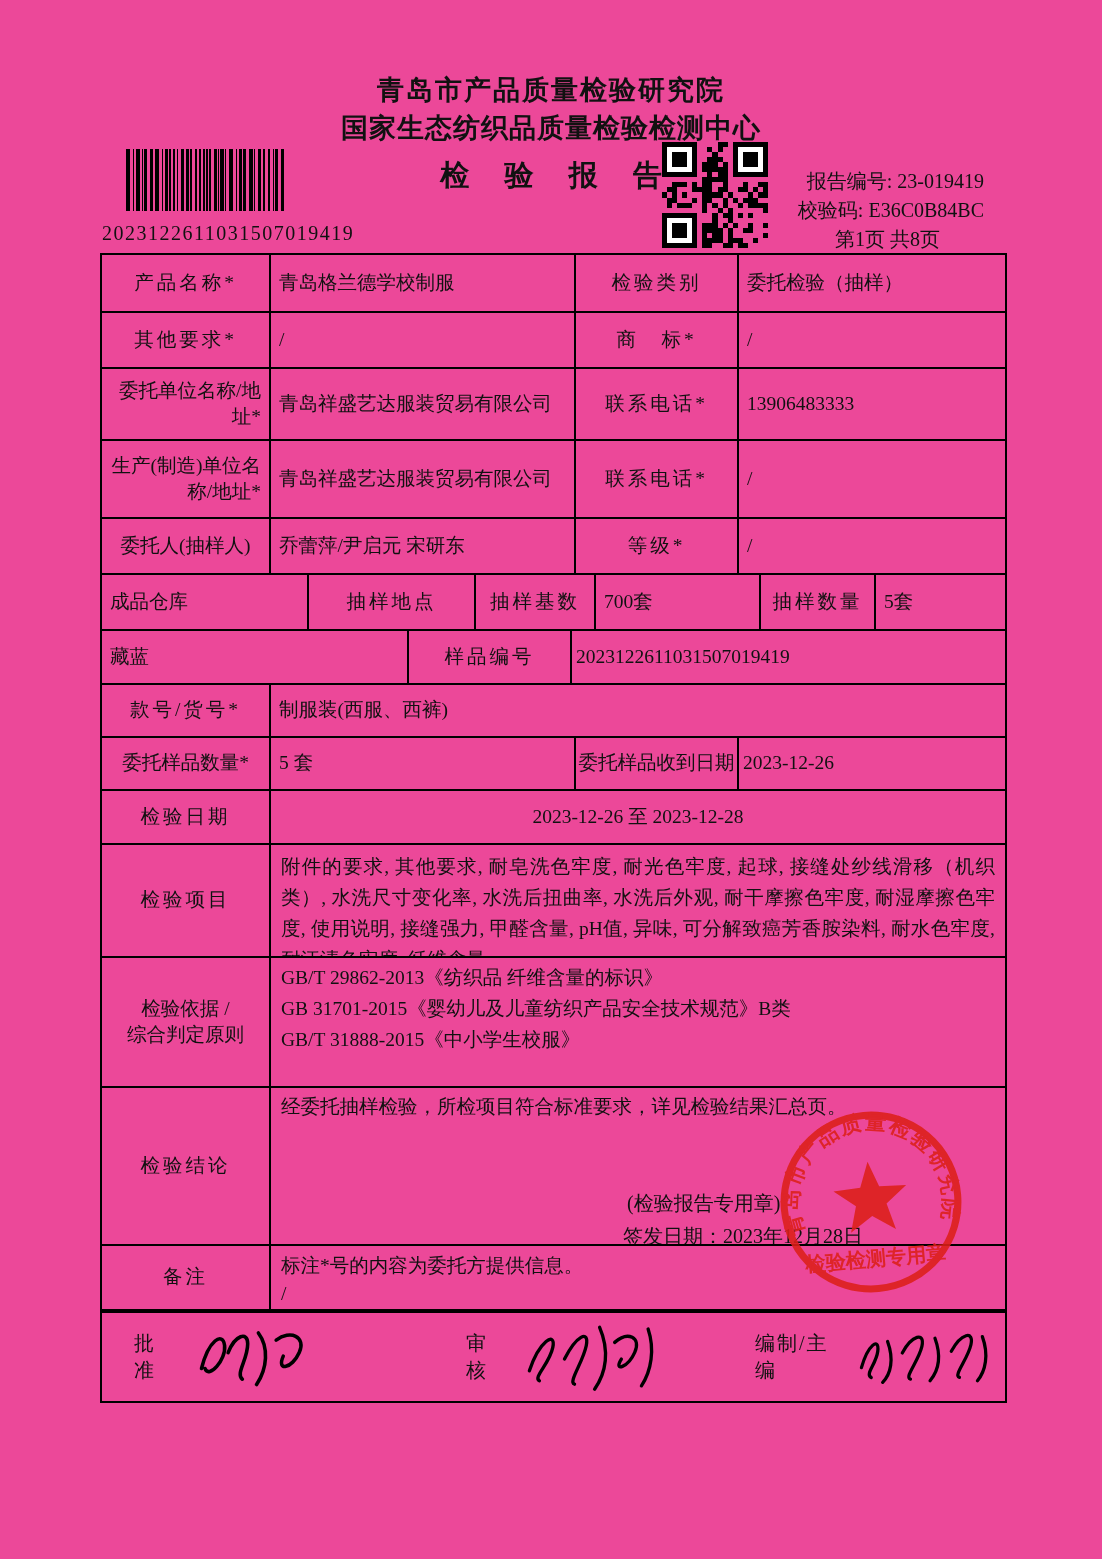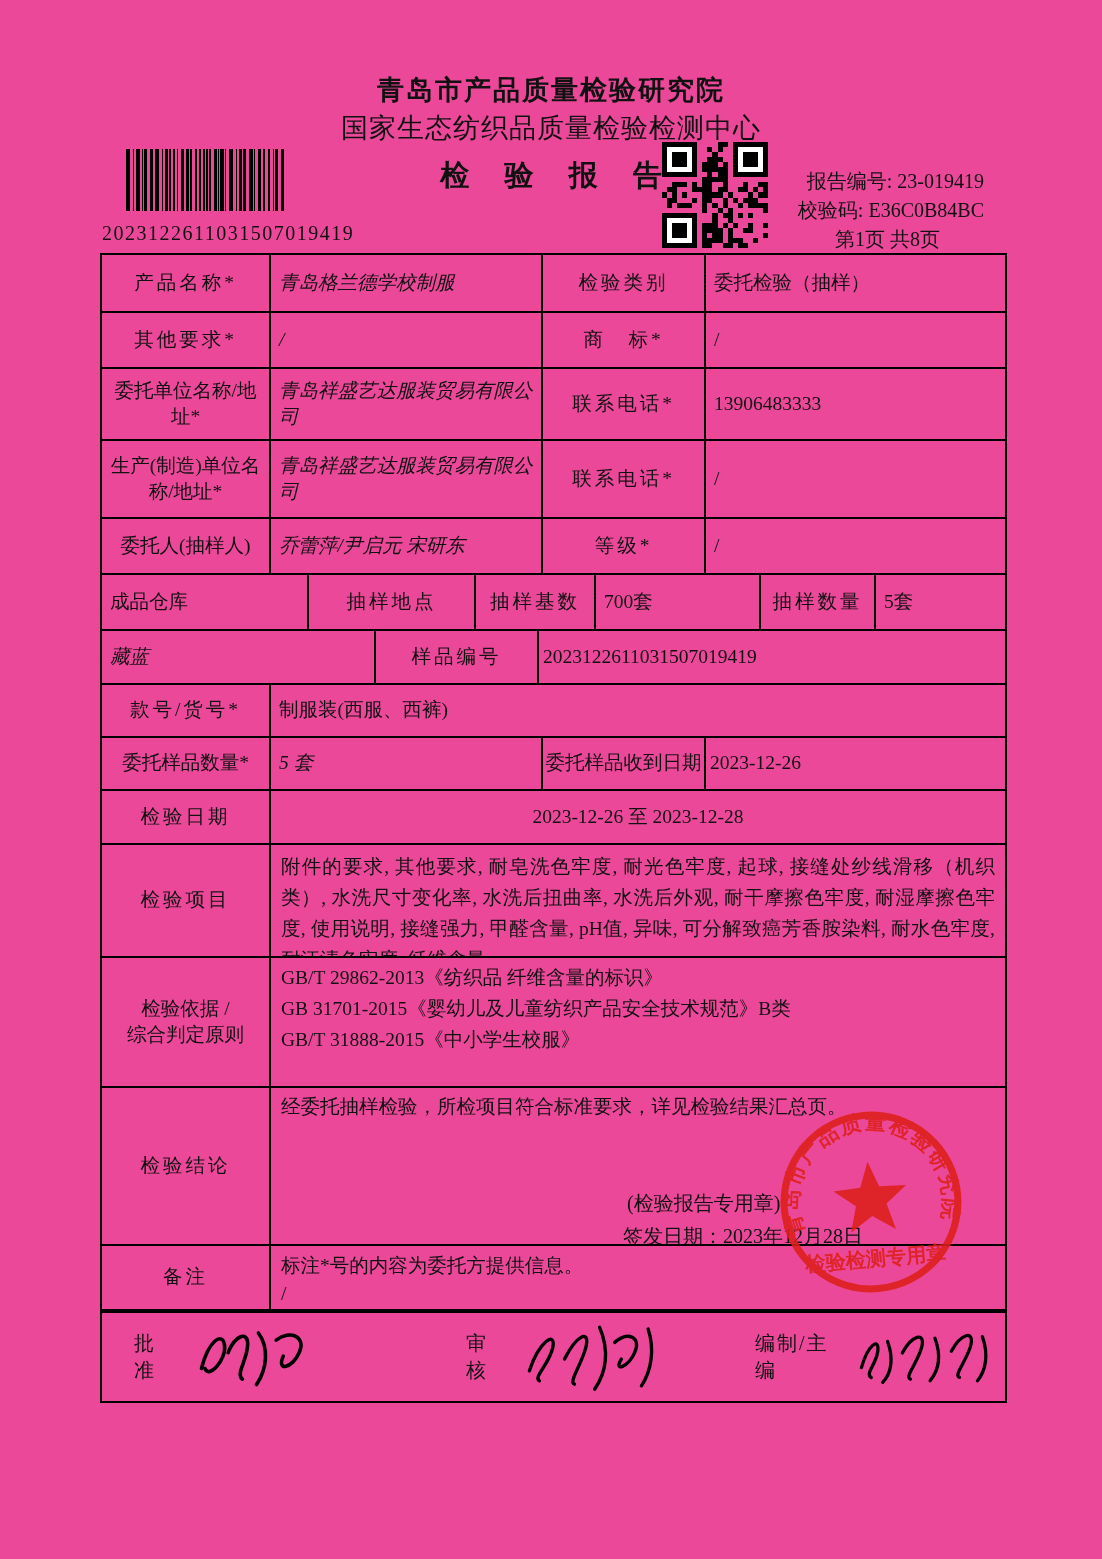--- a/index.html
+++ b/index.html
@@ -1,40 +1,40 @@
 <!DOCTYPE html>
 <html><head>
 <meta charset="utf-8">
 <style>
   html,body{margin:0;padding:0;background:#ffffff;}
   .page{position:relative;width:1102px;height:1559px;background:#ec4899;overflow:hidden;
         font-family:"Liberation Serif","DejaVu Serif",serif;color:#111;}
   .org1{position:absolute;top:72px;left:0;width:1102px;text-align:center;
         font-size:27px;font-weight:bold;letter-spacing:2px;}
   .org2{position:absolute;top:110px;left:0;width:1102px;text-align:center;
-        font-size:27px;font-weight:normal;letter-spacing:1px;}
+        font-size:27px;font-weight:bold;letter-spacing:1px;}
   .doc-title{position:absolute;top:156px;left:0;width:1102px;text-align:center;
         font-size:29px;font-weight:bold;letter-spacing:14px;text-indent:14px;}
   .hdr-right{position:absolute;top:167px;right:118px;text-align:right;
         font-size:20px;line-height:29px;}
   .hdr-right .pgline{margin-right:44px;}
   .barcode{position:absolute;left:124px;top:149px;}
   .barcode-num{position:absolute;left:102px;top:222px;font-size:20px;letter-spacing:1.5px;}
   .qr{position:absolute;left:662px;top:140px;}
   .tbl{position:absolute;left:100px;top:253px;width:903px;border:2px solid #000;}
   .row{display:flex;box-sizing:border-box;border-top:2px solid #000;}
   .row:first-child{border-top:none;}
   .row.thick{border-top:4px solid #000;gap:12px;}
   .cell{box-sizing:border-box;border-left:2px solid #000;overflow:hidden;
         font-size:19.5px;line-height:1.35;}
   .cell:first-child{border-left:none;}
   .lab{display:flex;align-items:center;justify-content:center;text-align:center;padding:2px 8px;}
   .ls{letter-spacing:3px;}
   .val{display:flex;align-items:center;padding:2px 8px;}
-  .c1{width:167px;} .c2{width:272px;font-style:italic;} .c3{width:163px;} .c4{width:248px;}
+  .c1{width:167px;text-align:right;} .c2{width:305px;} .c3{width:163px;} .c4{width:248px;}
   .s1{width:167px;} .s2{width:205px;} .s3{width:120px;} .s4{width:165px;} .s5{width:115px;} .s6{width:131px;}
   .wide{width:736px;}
   .center-val{justify-content:center;}
   .items-val{display:block;padding:6px 10px;text-align:justify;line-height:31px;}
   .basis-val{display:block;padding:4px 10px;line-height:31px;}
   .concl{position:relative;display:block;padding:6px 10px;}
   .seal-caption{position:absolute;left:356px;top:102px;font-size:20px;}
   .issue-date{position:absolute;left:352px;top:135px;font-size:20px;}
   .remark-val{display:block;padding:6px 10px;line-height:28px;}
   .signrow{align-items:center;}

